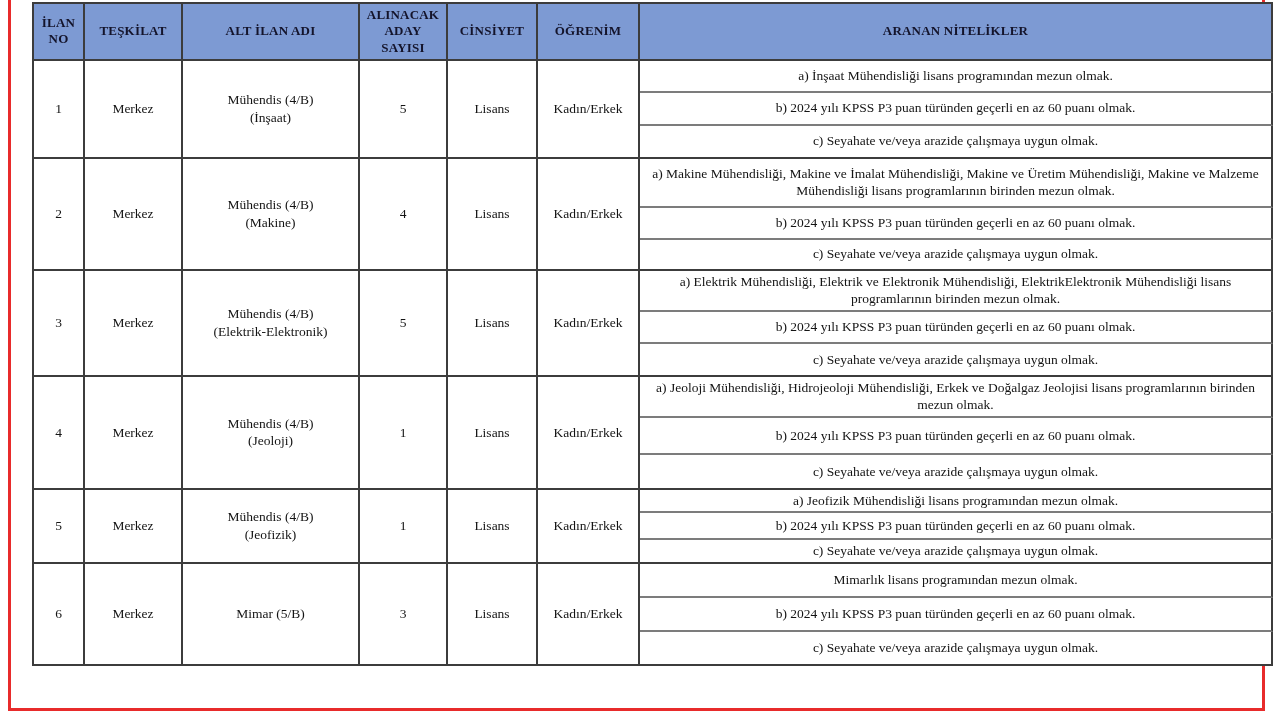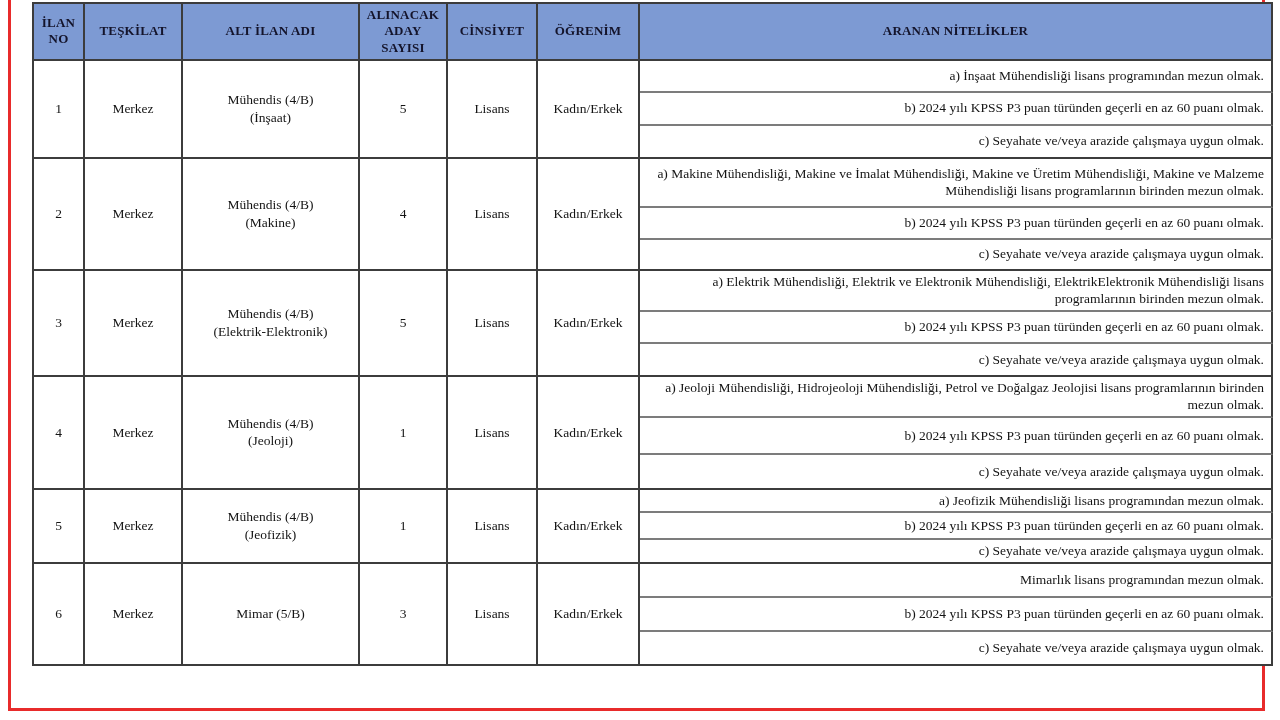--- a/index.html
+++ b/index.html
@@ -58,21 +58,21 @@
   }
   td.c {
     text-align: center;
     padding: 2px 3px;
     line-height: 1.3;
   }
   td.prelines {
     white-space: pre-line;
   }
   td.req {
-    text-align: right;
+    text-align: center;
     padding: 2px 7px;
     line-height: 1.3;
   }
   td.sep {
     border-bottom: 2px solid #7c7c7c;
   }
 </style>
 </head>
 <body>
 
@@ -159,21 +159,21 @@
 
   <tbody>
     <tr>
       <td class="c" rowspan="3">4</td>
       <td class="c" rowspan="3">Merkez</td>
       <td class="c prelines" rowspan="3">Mühendis (4/B)
 (Jeoloji)</td>
       <td class="c" rowspan="3">1</td>
       <td class="c" rowspan="3">Lisans</td>
       <td class="c" rowspan="3">Kadın/Erkek</td>
-      <td class="req sep" style="height:41px">a) Jeoloji Mühendisliği, Hidrojeoloji Mühendisliği, Petrol ve Doğalgaz Jeolojisi lisans programlarının birinden mezun olmak.</td>
+      <td class="req sep" style="height:41px">a) Jeoloji Mühendisliği, Hidrojeoloji Mühendisliği, Erkek ve Doğalgaz Jeolojisi lisans programlarının birinden mezun olmak.</td>
     </tr>
     <tr>
       <td class="req sep" style="height:37px">b) 2024 yılı KPSS P3 puan türünden geçerli en az 60 puanı olmak.</td>
     </tr>
     <tr>
       <td class="req" style="height:35px">c) Seyahate ve/veya arazide çalışmaya uygun olmak.</td>
     </tr>
   </tbody>
 
   <tbody>

